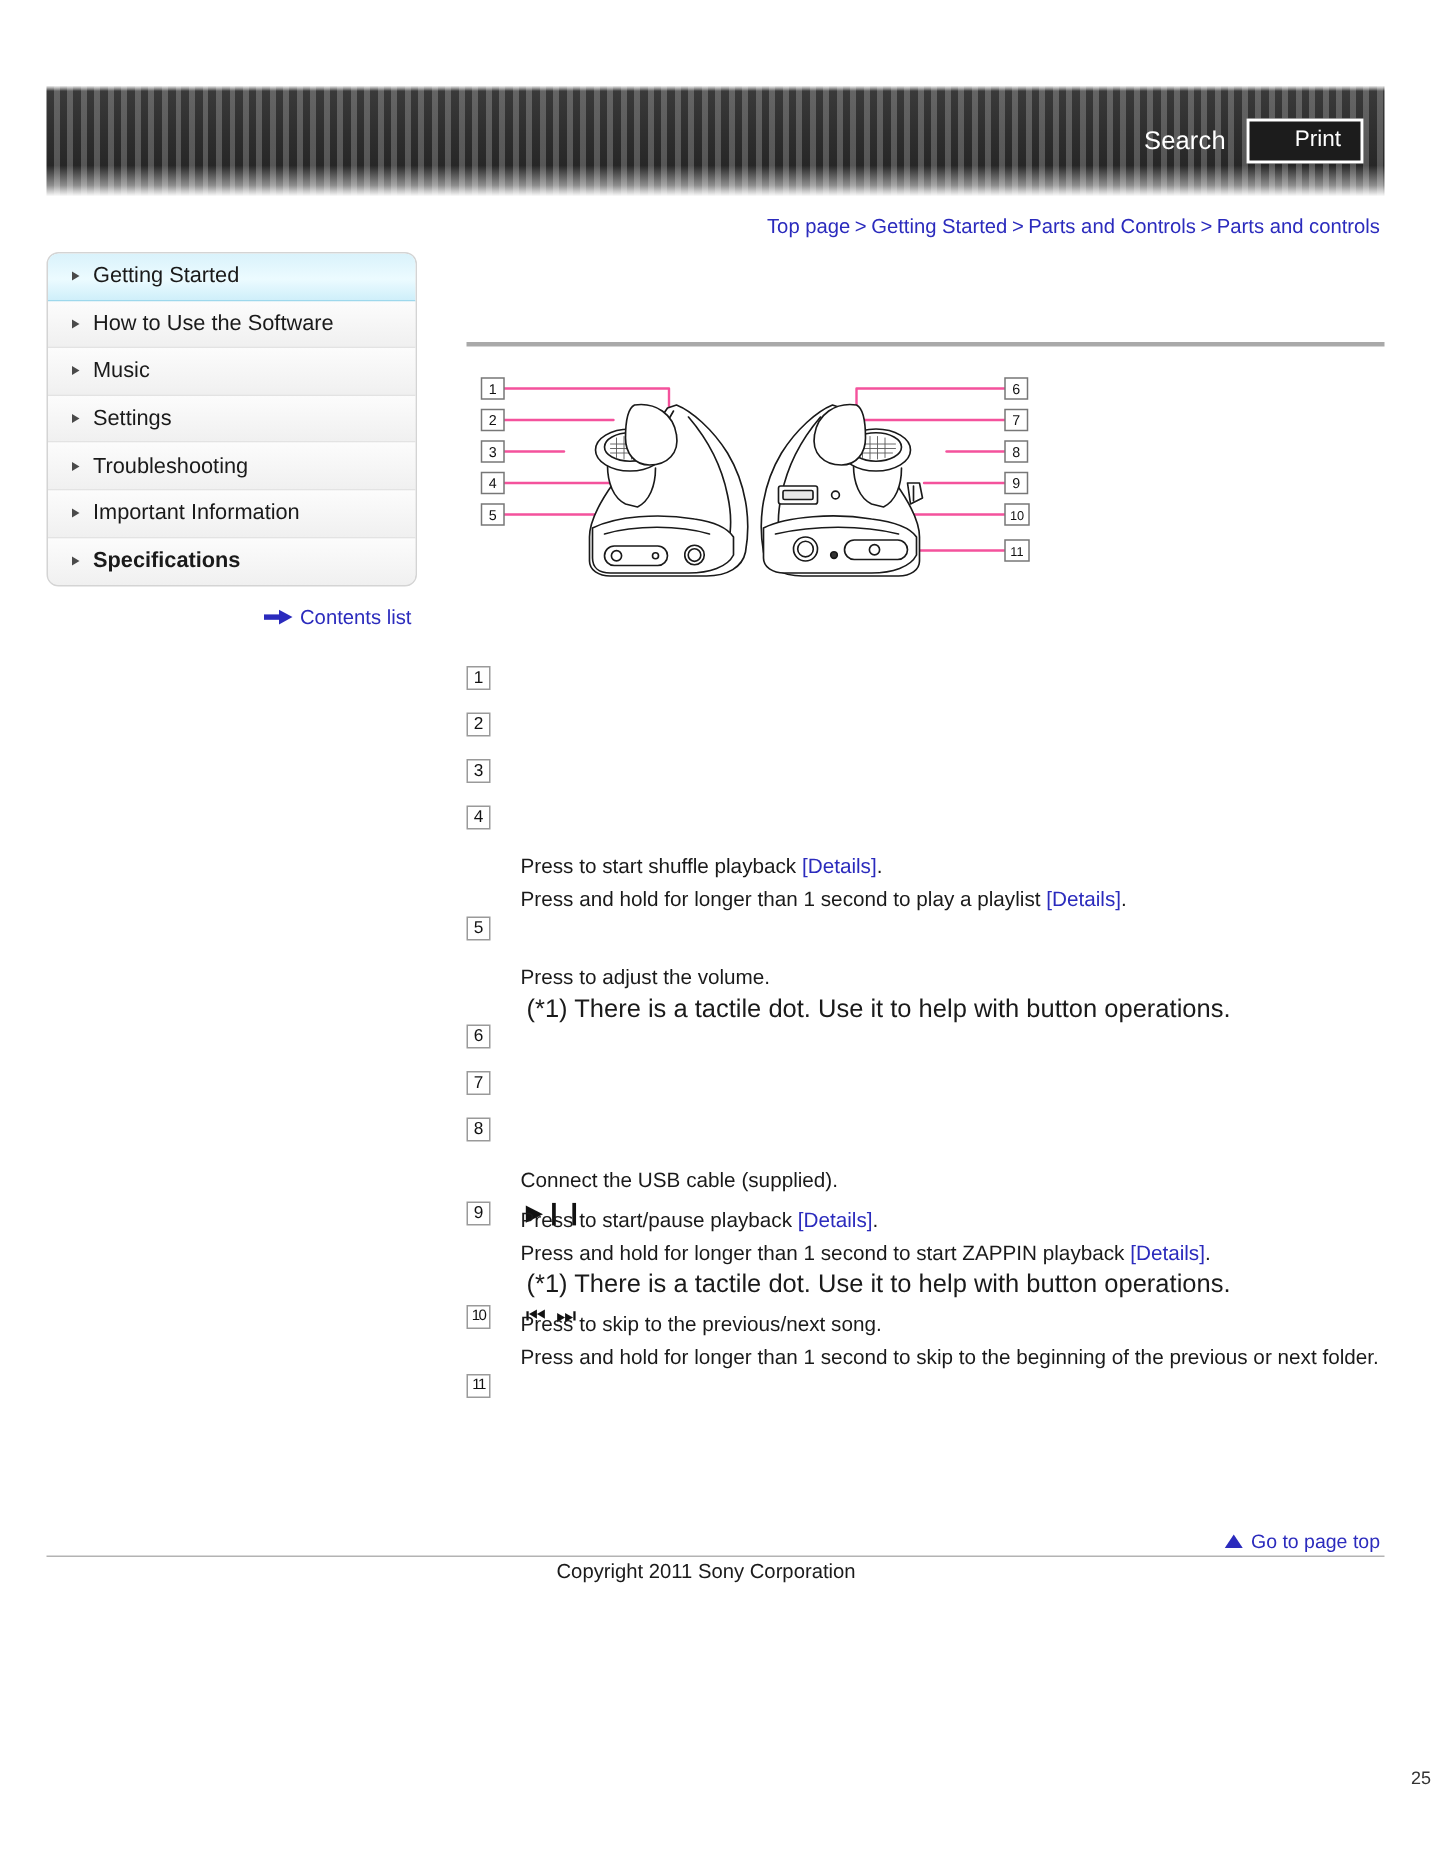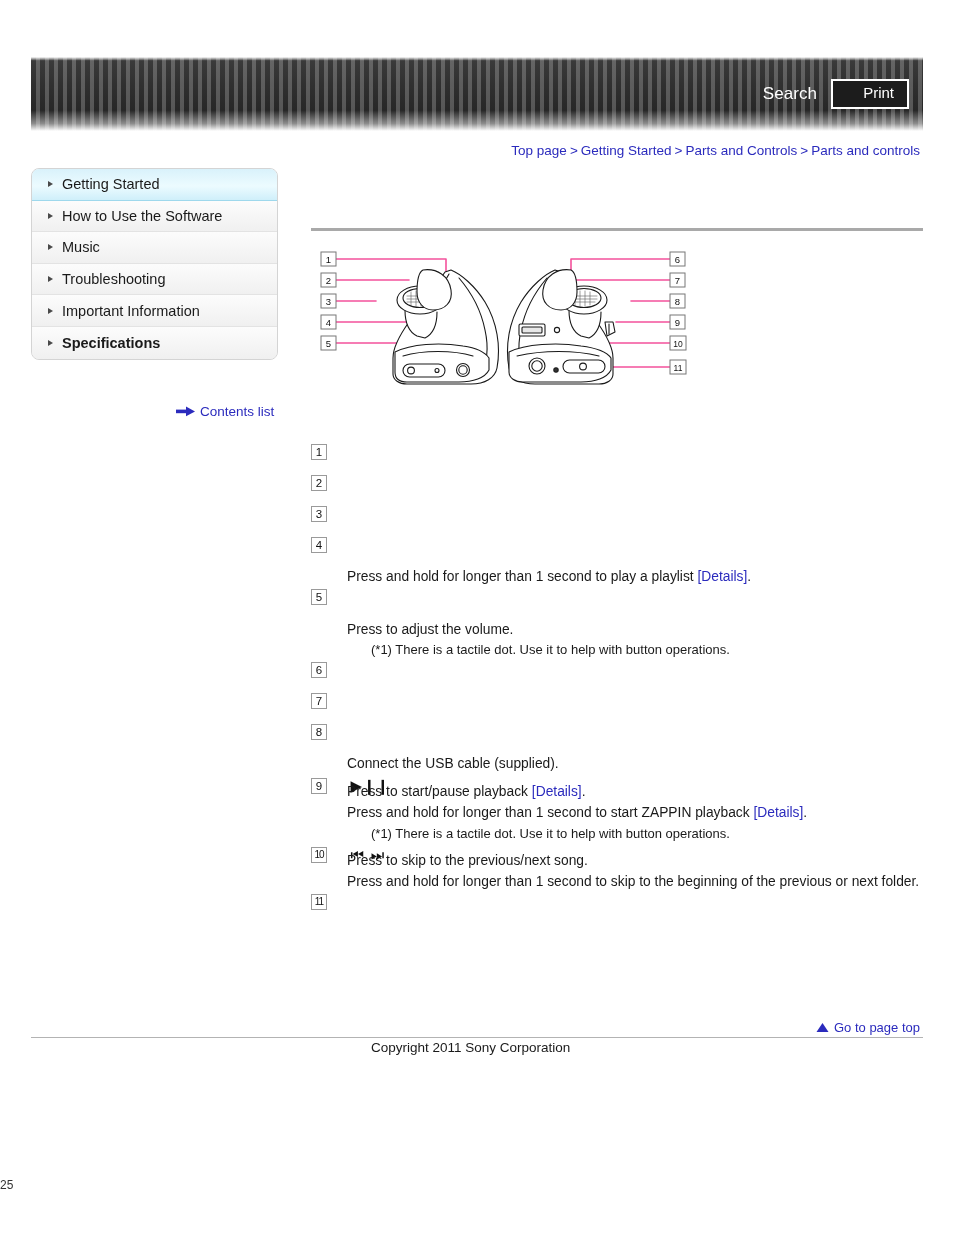--- a/index.html
+++ b/index.html
@@ -119,21 +119,21 @@
     font-family:"Liberation Sans", sans-serif;
     vertical-align:middle;
   }
   .numbox.wide { letter-spacing:-1px; font-size:10px; }
   .item-head { height:31px; }
   .item-body { padding-left:36px; }
   .line {
     font-size:13.8px; color:#1a1a1a;
     line-height:21.5px;
   }
-  .line.note { font-size:13px; padding-left:4px; line-height:20px;margin-left:20px; }
+  .line.note { font-size:17px; padding-left:4px; line-height:20px; }
   .glyph {
     font-size:15px; color:#111; letter-spacing:1px;
     line-height:22px; font-family:"DejaVu Sans", sans-serif;
   }
   a.details { color:#2b2bbd; text-decoration:none; cursor:pointer; }
 
   
   #goto-top {
     position:absolute; right:34px; top:1020px;
     display:flex; align-items:center; gap:5px;
@@ -142,21 +142,21 @@
   #footer-rule {
     position:absolute; left:31px; top:1037px;
     width:892px; height:1px; background:#b3b3b3;
   }
   #copyright {
     position:absolute; left:371px; top:1040px;
     font-size:13.5px; color:#1a1a1a;
   }
   #page-number {
     position:absolute; left:0; top:1178px; width:954px;
-    text-align:left; font-size:12px; color:#333;
+    text-align:right; font-size:12px; color:#333;
   }
 </style>
 </head>
 <body>
 
 <div id="header-banner">
   <div id="header-inner">
     <span id="search-link">Search</span>
     <span id="print-button">Print</span>
   </div>
@@ -171,20 +171,24 @@
     <span class="side-arrow"></span>
     <span>Getting Started</span>
   </div>
   <div class="side-item">
     <span class="side-arrow"></span>
     <span>How to Use the Software</span>
   </div>
   <div class="side-item">
     <span class="side-arrow"></span>
     <span>Music</span>
+  </div>
+  <div class="side-item">
+    <span class="side-arrow"></span>
+    <span>Settings</span>
   </div>
   <div class="side-item">
     <span class="side-arrow"></span>
     <span>Troubleshooting</span>
   </div>
   <div class="side-item">
     <span class="side-arrow"></span>
     <span>Important Information</span>
   </div>
   <div class="side-item">
@@ -351,20 +355,21 @@
       <div class="item-head">
         <span class="numbox">3</span>
       </div>
     </div>
 
     <div class="item">
       <div class="item-head">
         <span class="numbox">4</span>
       </div>
       <div class="item-body">
+        <div class="line"><span>Press to start shuffle playback </span><a class="details">[Details]</a><span>.</span></div>
         <div class="line"><span>Press and hold for longer than 1 second to play a playlist </span><a class="details">[Details]</a><span>.</span></div>
       </div>
     </div>
 
     <div class="item">
       <div class="item-head">
         <span class="numbox">5</span>
       </div>
       <div class="item-body">
         <div class="line">Press to adjust the volume.</div>

